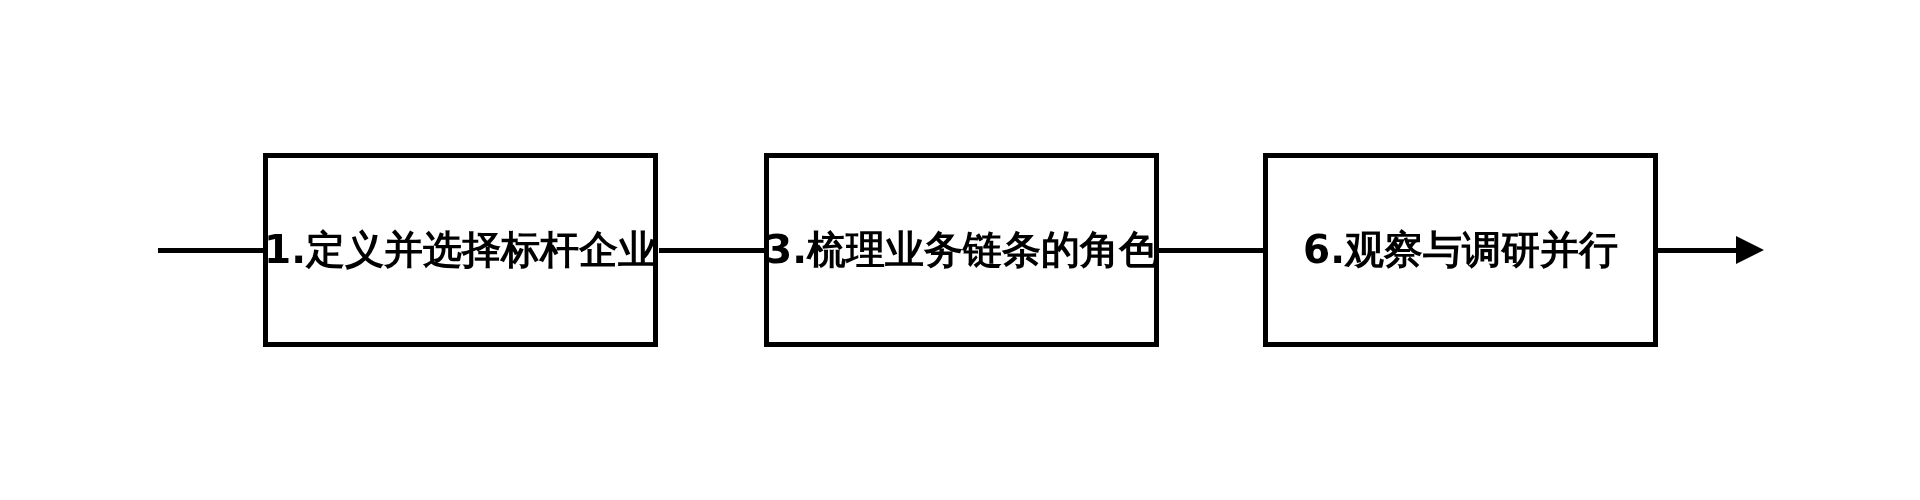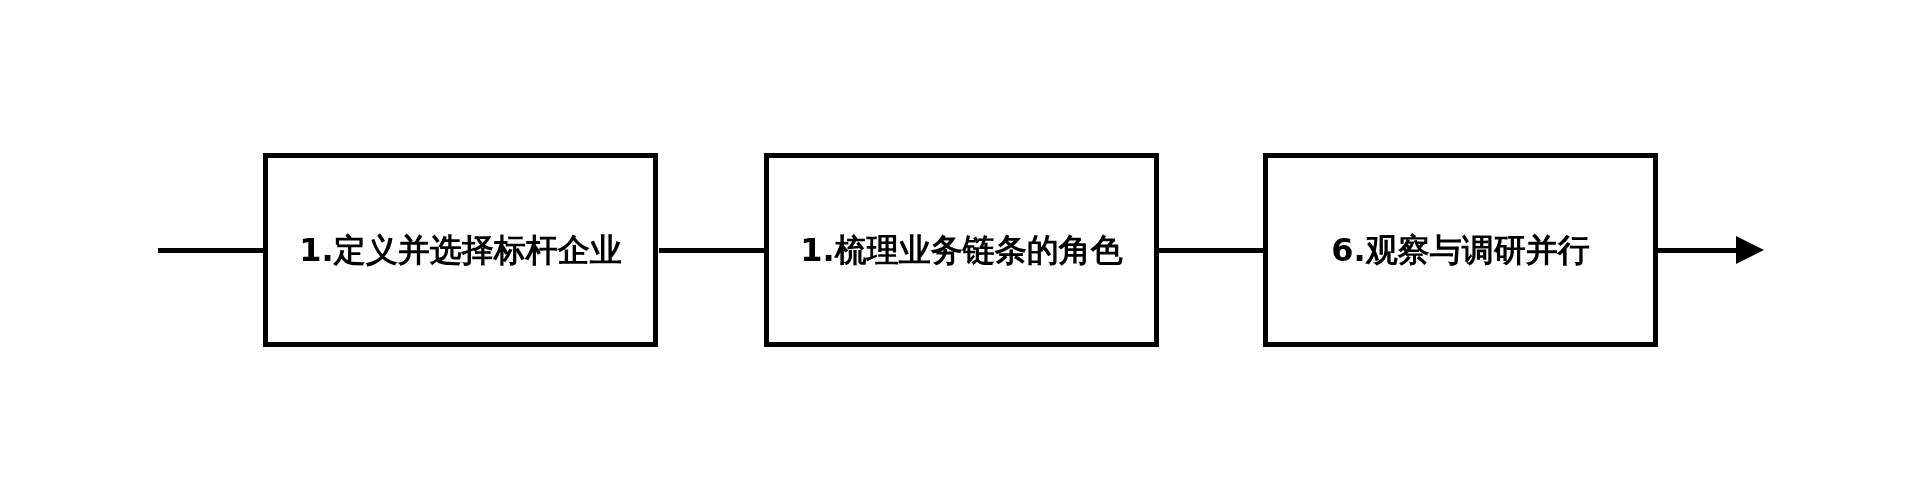--- a/index.html
+++ b/index.html
@@ -22,21 +22,21 @@
     width: 395px;
     box-sizing: border-box;
     border: 5px solid #000000;
     background: #ffffff;
     display: flex;
     align-items: center;
     justify-content: center;
     text-align: center;
   }
   .flow-box .label {
-    font-size: 32px;
+    font-size: 39px;
     font-weight: 700;
     color: #000000;
     line-height: 1.2;
     white-space: nowrap;
   }
   .h-line {
     position: absolute;
     top: 248px;
     height: 5px;
     background: #000000;
@@ -66,21 +66,21 @@
 
   <div class="h-line lead-line"></div>
 
   <div class="flow-box box-1">
     <span class="label">1.定义并选择标杆企业</span>
   </div>
 
   <div class="h-line conn-1"></div>
 
   <div class="flow-box box-2">
-    <span class="label">1.梳理业务链条的角色</span>
+    <span class="label">3.梳理业务链条的角色</span>
   </div>
 
   <div class="h-line conn-2"></div>
 
   <div class="flow-box box-3">
     <span class="label">6.观察与调研并行</span>
   </div>
 
   <div class="h-line arrow-shaft"></div>
   <div class="arrowhead"></div>

